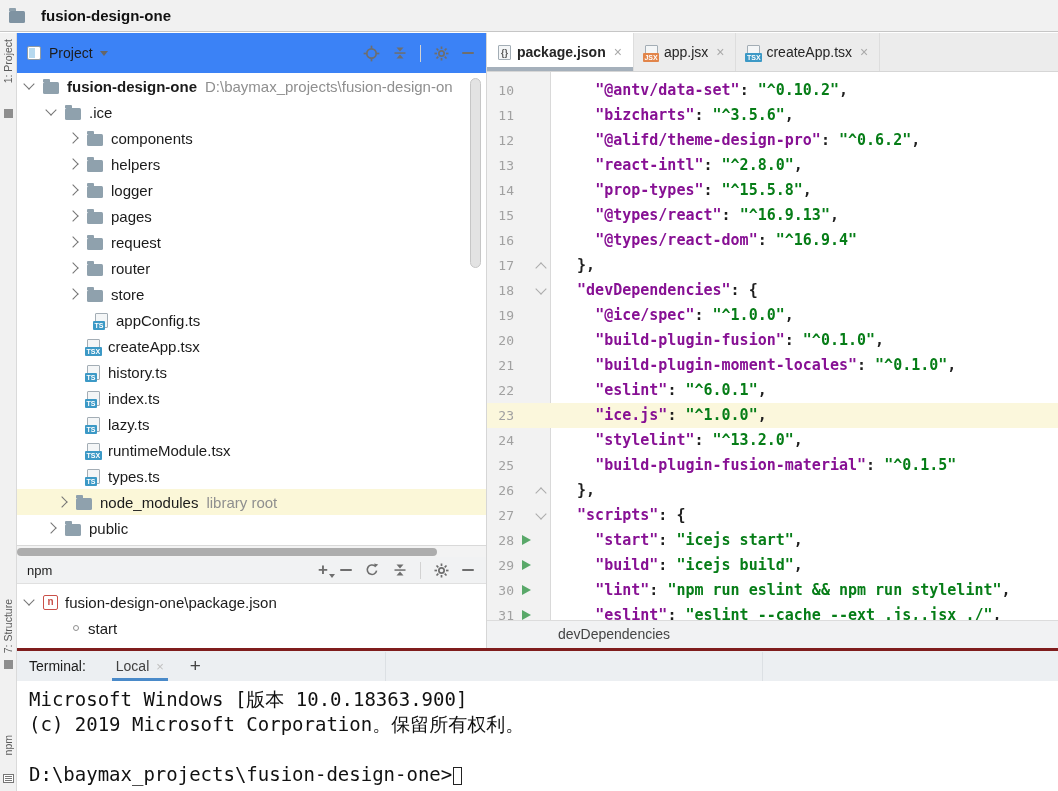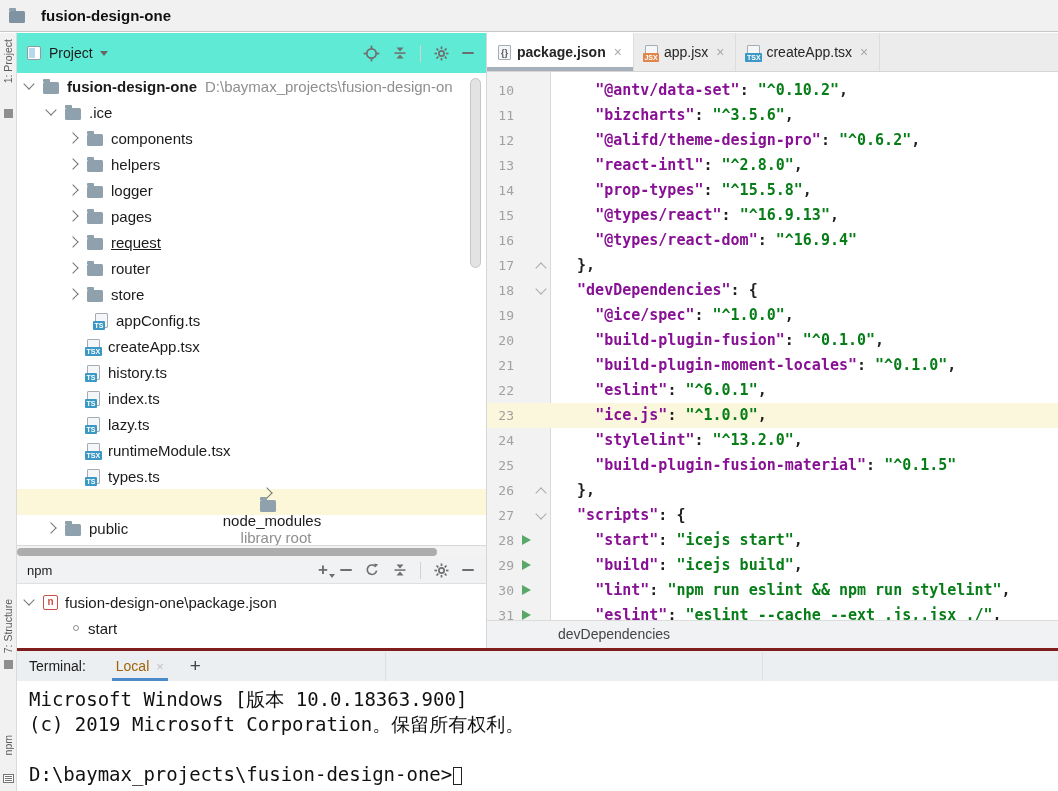--- a/index.html
+++ b/index.html
@@ -15,21 +15,21 @@
   .stripe { position:absolute; left:0; top:33px; width:17px; height:758px; background:#F1F1F1;
             border-right:1px solid #DADADA; }
   .vlabel { position:absolute; left:2px; writing-mode:vertical-rl; transform:rotate(180deg);
             font-size:10.5px; color:#5a5a5a; white-space:nowrap; cursor:default; }
   .sicon { position:absolute; left:4px; width:9px; height:9px; background:#8E8E8E; }
   .tico  { position:absolute; left:3px; width:11px; height:9px; border:1px solid #777; background:#fff; }
   .tico::before { content:""; position:absolute; left:1px; top:1px; width:7px; height:1px; background:#777;
                   box-shadow:0 2px 0 #777, 0 4px 0 #777; }
 
   
-  .proj-header { position:absolute; left:17px; top:33px; width:469px; height:40px; background:#5eead4;
+  .proj-header { position:absolute; left:17px; top:33px; width:469px; height:40px; background:#3b82f6;
                  display:flex; align-items:center; padding-left:10px; }
   .tw-icon { width:14px; height:14px; border:1px solid #8E9AA4; border-radius:2px; background:#fff;
              position:relative; margin-right:8px; }
   .tw-icon::before { content:""; position:absolute; left:1px; bottom:1px; width:6px; height:10px; background:#B6D9EF; }
   .proj-title { font-size:14px; color:#1c1c1c; }
   .caret-down { width:0; height:0; border-left:4px solid transparent; border-right:4px solid transparent;
                 border-top:5px solid #666; margin-left:7px; }
   .hicons { margin-left:auto; display:flex; align-items:center; gap:12px; padding-right:12px; }
   .hicons svg { display:block; }
   .hsep { width:1px; height:17px; background:#D2D2D2; }
@@ -112,21 +112,21 @@
 
   .breadcrumb { position:absolute; left:487px; top:620px; width:571px; height:28px; background:#F1F2F3;
                 border-top:1px solid #DCDCDC; line-height:27px; padding-left:71px; font-size:14px; color:#454545; }
 
   
   .term-header { position:absolute; left:17px; top:648px; width:1041px; height:33px; background:#ECEFF2;
                  border-top:3px solid #7f1d1d; display:flex; align-items:center; }
   .term-label { font-size:14px; color:#1b1b1b; margin-left:12px; }
   .term-tab { position:relative; height:100%; display:flex; align-items:center; margin-left:26px; padding:0 4px; }
   .term-tab .ul { position:absolute; left:0; bottom:0; width:100%; height:3px; background:#4A8AC9; }
-  .term-tab-label { font-size:14px; color:#a16207; }
+  .term-tab-label { font-size:14px; color:#404040; }
   .term-close { color:#C0C0C0; margin-left:7px; font-size:13px; }
   .term-plus { font-size:19px; color:#444; margin-left:22px; font-weight:normal; }
   .term-div { position:absolute; top:1px; width:1px; height:32px; background:#DCE0E4; }
   .term-body { position:absolute; left:17px; top:681px; width:1041px; height:110px; background:#fff;
                font-family:"DejaVu Sans Mono","Liberation Mono",monospace; font-size:19px; color:#111;
                padding:6px 0 0 12px; }
   .tline { height:25px; line-height:25px; white-space:pre; }
   .tcursor { display:inline-block; width:9px; height:18px; border:1.5px solid #222; vertical-align:-4px;
              margin-left:1px; }
 </style>
@@ -211,21 +211,21 @@
       <div class="trow" style="padding-left: 52px;">
         <span class="tchev col"></span>
         <span class="ficon fi-folder"></span>
         <span class="tlabel">logger</span>
       </div>
       <div class="trow" style="padding-left: 52px;">
         <span class="tchev col"></span>
         <span class="ficon fi-folder"></span>
         <span class="tlabel">pages</span>
       </div>
-      <div class="trow" style="padding-left: 52px; text-decoration: underline;">
+      <div class="trow" style="padding-left: 52px;">
         <span class="tchev col"></span>
         <span class="ficon fi-folder"></span>
         <span class="tlabel">request</span>
       </div>
       <div class="trow" style="padding-left: 52px;">
         <span class="tchev col"></span>
         <span class="ficon fi-folder"></span>
         <span class="tlabel">router</span>
       </div>
       <div class="trow" style="padding-left: 52px;">
@@ -261,21 +261,21 @@
       <div class="trow" style="padding-left: 52px;">
         <span class="tchev none"></span>
         <span class="ficon fi-tsx"></span>
         <span class="tlabel">runtimeModule.tsx</span>
       </div>
       <div class="trow" style="padding-left: 52px;">
         <span class="tchev none"></span>
         <span class="ficon fi-ts"></span>
         <span class="tlabel">types.ts</span>
       </div>
-      <div class="trow hl" style="padding-left: 41px; flex-direction: column;">
+      <div class="trow hl" style="padding-left: 41px;">
         <span class="tchev col"></span>
         <span class="ficon fi-folder"></span>
         <span class="tlabel">node_modules</span>
         <span class="tsuffix">library root</span>
       </div>
       <div class="trow" style="padding-left: 30px;">
         <span class="tchev col"></span>
         <span class="ficon fi-folder"></span>
         <span class="tlabel">public</span>
       </div>

